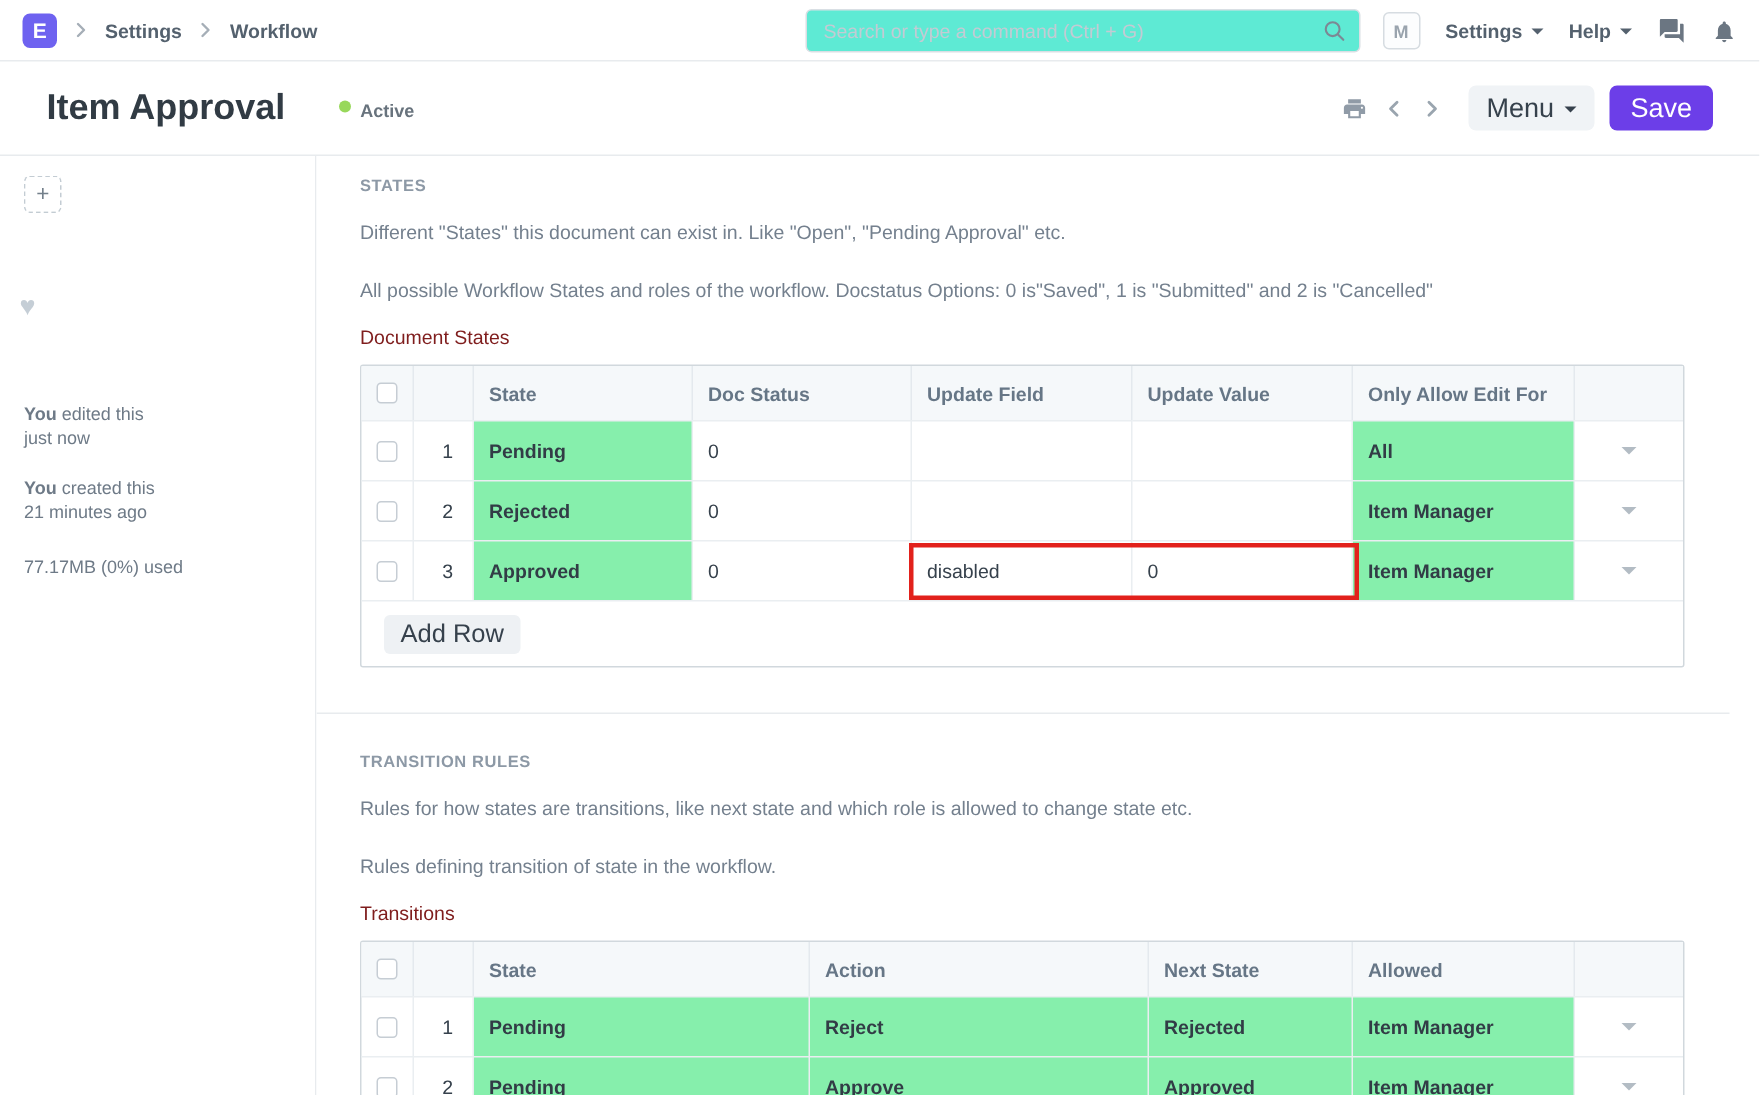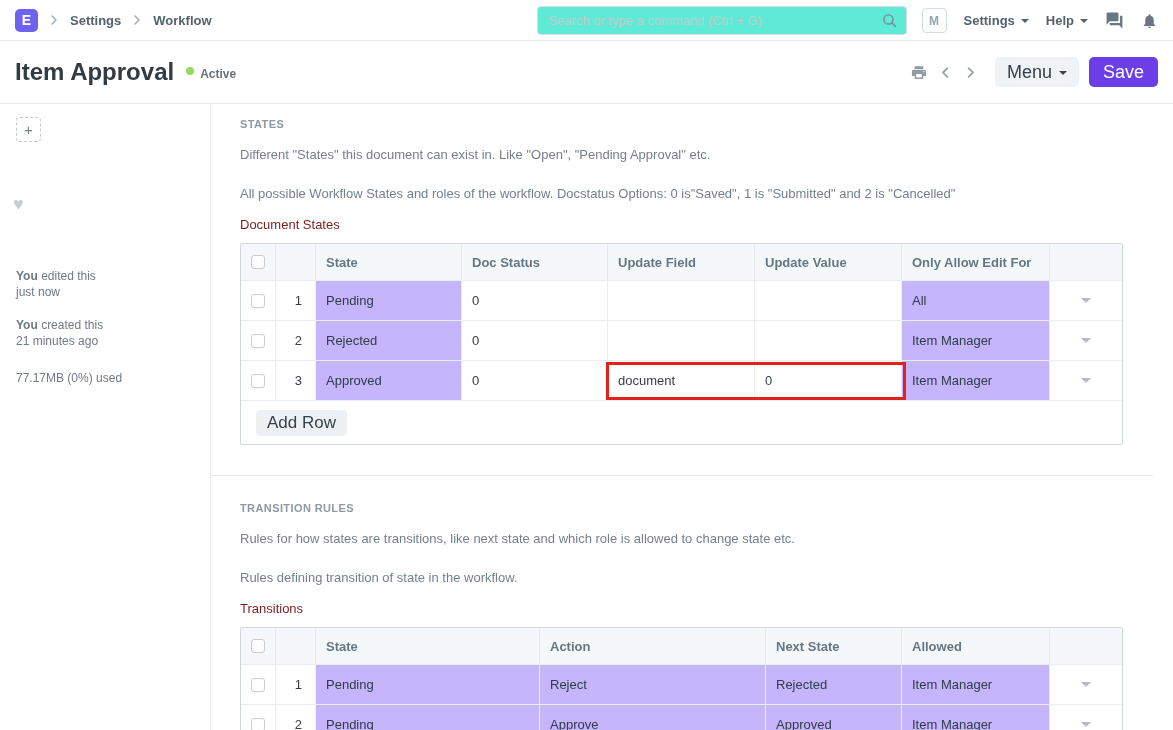--- a/index.html
+++ b/index.html
@@ -28,21 +28,21 @@
     display:flex; align-items:center; justify-content:center; font-size:12px; font-weight:bold;
     color:#9aa4ae; cursor:pointer; }
   .nav-item { display:flex; align-items:center; gap:6px; font-size:13px; font-weight:bold;
     color:#54616e; cursor:pointer; }
   .tri-down { width:0; height:0; border-left:4px solid transparent; border-right:4px solid transparent;
     border-top:4px solid #54616e; margin-top:1px; }
   .nav-icon { display:flex; align-items:center; cursor:pointer; }
   
   .titlebar { position:absolute; top:41px; left:0; width:1173px; height:63px;
     border-bottom:1px solid #e8ebee; background:#fff; display:flex; align-items:center;
-    padding:0 15px; z-index:10; }
+    padding:0 31px; z-index:10;gap:24px; }
   .page-title { font-size:24px; font-weight:600; color:#313b44; }
   .status { display:flex; gap:6px; margin-left:12px; margin-top:4px; }
   .status-dot { width:8px; height:8px; border-radius:50%; background:#98d85b; }
   .status-text { font-size:12px; font-weight:bold; color:#68737d; }
   .title-actions { margin-left:auto; display:flex; align-items:center; }
   .icon-btn { display:flex; align-items:center; justify-content:center; cursor:pointer; padding:0 5px; }
   .btn { height:30px; border:none; border-radius:5px; font-size:18px; font-family:inherit;
     display:flex; align-items:center; cursor:pointer; }
   .btn-default { background:#f0f3f6; color:#36414c; padding:0 12px; gap:7px; margin-left:12px; }
   .btn-default .tri-down { border-top-color:#36414c; }
@@ -79,21 +79,21 @@
   .t2 { grid-template-columns:35px 40px 224px 226px 136px 148px 72px; }
   .c { display:flex; align-items:center; padding:0 10px; font-size:13px; color:#36414c;
     border-right:1px solid #eaeef1; min-width:0; overflow:hidden; white-space:nowrap; }
   .c:last-child { border-right:none; }
   .hrow { height:36px; background:#f5f8fa; }
   .hrow .c { font-weight:700; color:#667686; border-right-color:#e4e9ee; }
   .brow { height:40px; }
   .brow .c { border-top:1px solid #eaeef1; }
   .cb { justify-content:center; padding:0; }
   .num { justify-content:flex-end; padding-right:13px; }
-  .mand { background:#c4b5fd; font-weight:normal; color:#323c46; }
+  .mand { background:#86efac; font-weight:bold; color:#323c46; }
   .caret-c { justify-content:center; cursor:pointer; }
   .row-caret { width:0; height:0; border-left:5px solid transparent; border-right:5px solid transparent;
     border-top:5px solid #b3bcc4; }
   .checkbox { width:14px; height:14px; border:1px solid #c6cdd4; border-radius:3px; background:#fff; cursor:pointer; }
   .grid-footer { height:44px; border-top:1px solid #eaeef1; display:flex; align-items:center; padding-left:15px; }
   .add-row-btn { height:26px; padding:0 11px; background:#eef1f4; border:none; border-radius:4px;
     font-size:17px; color:#36414c; font-family:inherit; cursor:pointer; }
   .highlight-box { position:absolute; left:365px; top:118px; width:300px; height:38px;
     border:3px solid #e2211c; z-index:5; pointer-events:none; }
 </style>
@@ -244,21 +244,21 @@
           </div>
       </div>
 
       <div class="grow t1 brow">
         <div class="c cb">
             <span class="checkbox"></span>
           </div>
         <div class="c num">3</div>
         <div class="c mand">Approved</div>
         <div class="c">0</div>
-        <div class="c">document</div>
+        <div class="c">disabled</div>
         <div class="c">0</div>
         <div class="c mand">Item Manager</div>
         <div class="c caret-c">
             <span class="row-caret"></span>
           </div>
       </div>
 
       <div class="grid-footer">
         <button class="add-row-btn">Add Row</button>
       </div>

